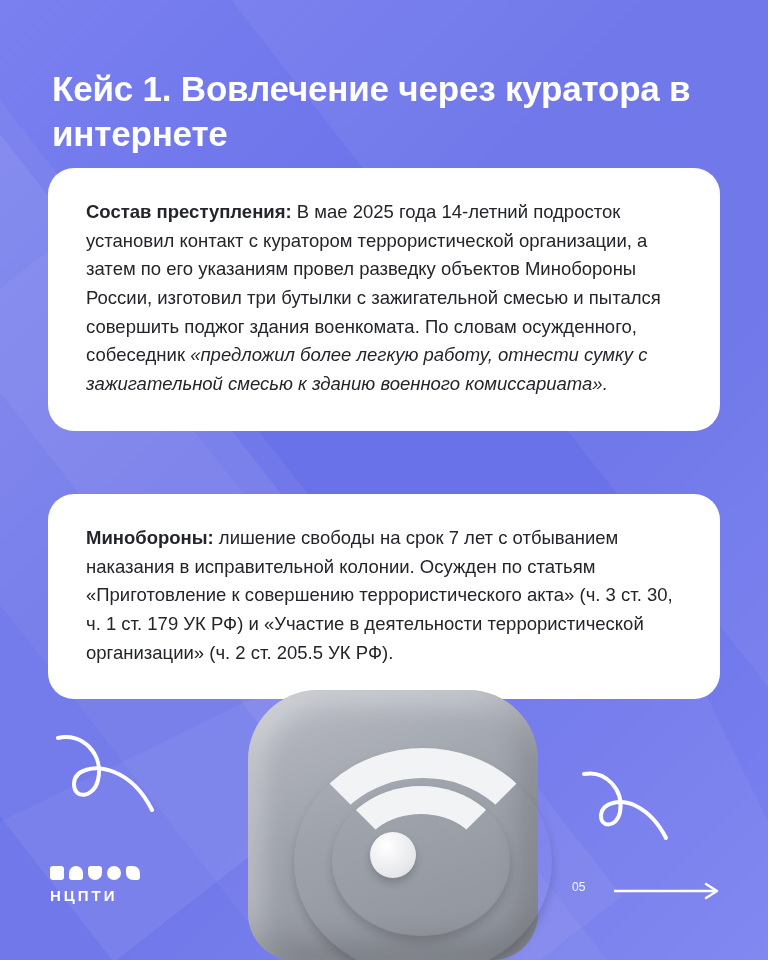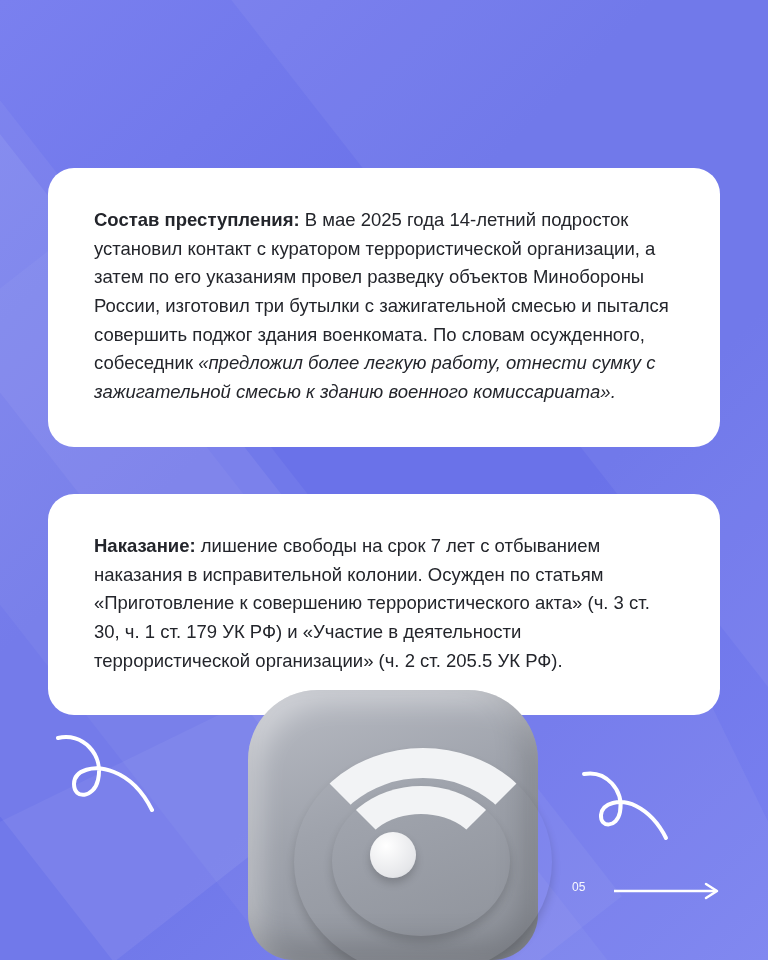--- a/index.html
+++ b/index.html
@@ -49,21 +49,21 @@
     position: absolute;
     left: 48px;
     width: 672px;
     background: #ffffff;
     border-radius: 26px;
     box-sizing: border-box;
     padding: 26px 34px 28px 34px;
     color: #23252b;
   }
   .card p {
-    margin: 12px;
+    margin: 4px;
     font-size: 18.5px;
     line-height: 1.55;
     color: #23252b;
   }
   .card .lead {
     font-weight: 700;
   }
   .card .quote {
     font-style: italic;
   }
@@ -170,48 +170,59 @@
 <body>
 
 <div class="slide">
 
   <div class="bg-band b1"></div>
   <div class="bg-band b2"></div>
   <div class="bg-band b3"></div>
   <div class="bg-band b4"></div>
   <div class="bg-band b5"></div>
 
+  <h1 class="title">Кейс 1. Вовлечение через куратора в интернете</h1>
 
   <div class="card" id="card-crime">
     <p>
       <span class="lead">Состав преступления:</span><span> В мае 2025 года 14-летний подросток установил контакт с куратором террористической организации, а затем по его указаниям провел разведку объектов Минобороны России, изготовил три бутылки с зажигательной смесью и пытался совершить поджог здания военкомата. По словам осужденного, собеседник </span><span class="quote">«предложил более легкую работу, отнести сумку с зажигательной смесью к зданию военного комиссариата».</span>
     </p>
   </div>
 
   <div class="card" id="card-punishment">
     <p>
-      <span class="lead">Наказание:</span><span> лишение свободы на срок 7 лет с отбыванием наказания в исправительной колонии. Осужден по статьям «Приготовление к совершению террористического акта» (ч. 3 ст. 30, ч. 1 ст. 179 УК РФ) и «Участие в деятельности террористической организации» (ч. 2 ст. 205.5 УК РФ).</span>
+      <span class="lead">Минобороны:</span><span> лишение свободы на срок 7 лет с отбыванием наказания в исправительной колонии. Осужден по статьям «Приготовление к совершению террористического акта» (ч. 3 ст. 30, ч. 1 ст. 179 УК РФ) и «Участие в деятельности террористической организации» (ч. 2 ст. 205.5 УК РФ).</span>
     </p>
   </div>
 
   <svg class="squiggle left" width="110" height="90" viewBox="0 0 110 90" fill="none">
     <path d="M6 10 C 30 4, 52 26, 46 52 C 42 70, 22 72, 22 56 C 22 42, 42 36, 62 44 C 80 51, 92 66, 100 82" stroke="#ffffff" stroke-width="4" stroke-linecap="round" fill="none"></path>
   </svg>
 
   <svg class="squiggle right" width="92" height="80" viewBox="0 0 92 80" fill="none">
     <path d="M4 6 C 26 2, 44 22, 40 44 C 37 60, 20 60, 21 47 C 22 35, 40 30, 56 38 C 70 45, 80 58, 86 70" stroke="#ffffff" stroke-width="4" stroke-linecap="round" fill="none"></path>
   </svg>
 
   <div class="wifi-wrap">
     <div class="wifi-blob"></div>
     <div class="arc a1"></div>
     <div class="arc a2"></div>
     <div class="wifi-dot"></div>
   </div>
 
+  <div class="logo">
+    <div class="logo-glyphs">
+      <span class="g1"></span>
+        <span class="g2"></span>
+        <span class="g3"></span>
+        <span class="g4"></span>
+        <span class="g5"></span>
+    </div>
+    <div class="logo-text">НЦПТИ</div>
+  </div>
 
   <div class="page-number">05</div>
 
   <svg class="next-arrow" width="110" height="18" viewBox="0 0 110 18" fill="none">
     <path d="M0 9 H100" stroke="#ffffff" stroke-width="2.5" stroke-linecap="round"></path>
     <path d="M92 2 L103 9 L92 16" stroke="#ffffff" stroke-width="2.5" stroke-linecap="round" stroke-linejoin="round" fill="none"></path>
   </svg>
 
 </div>
 

